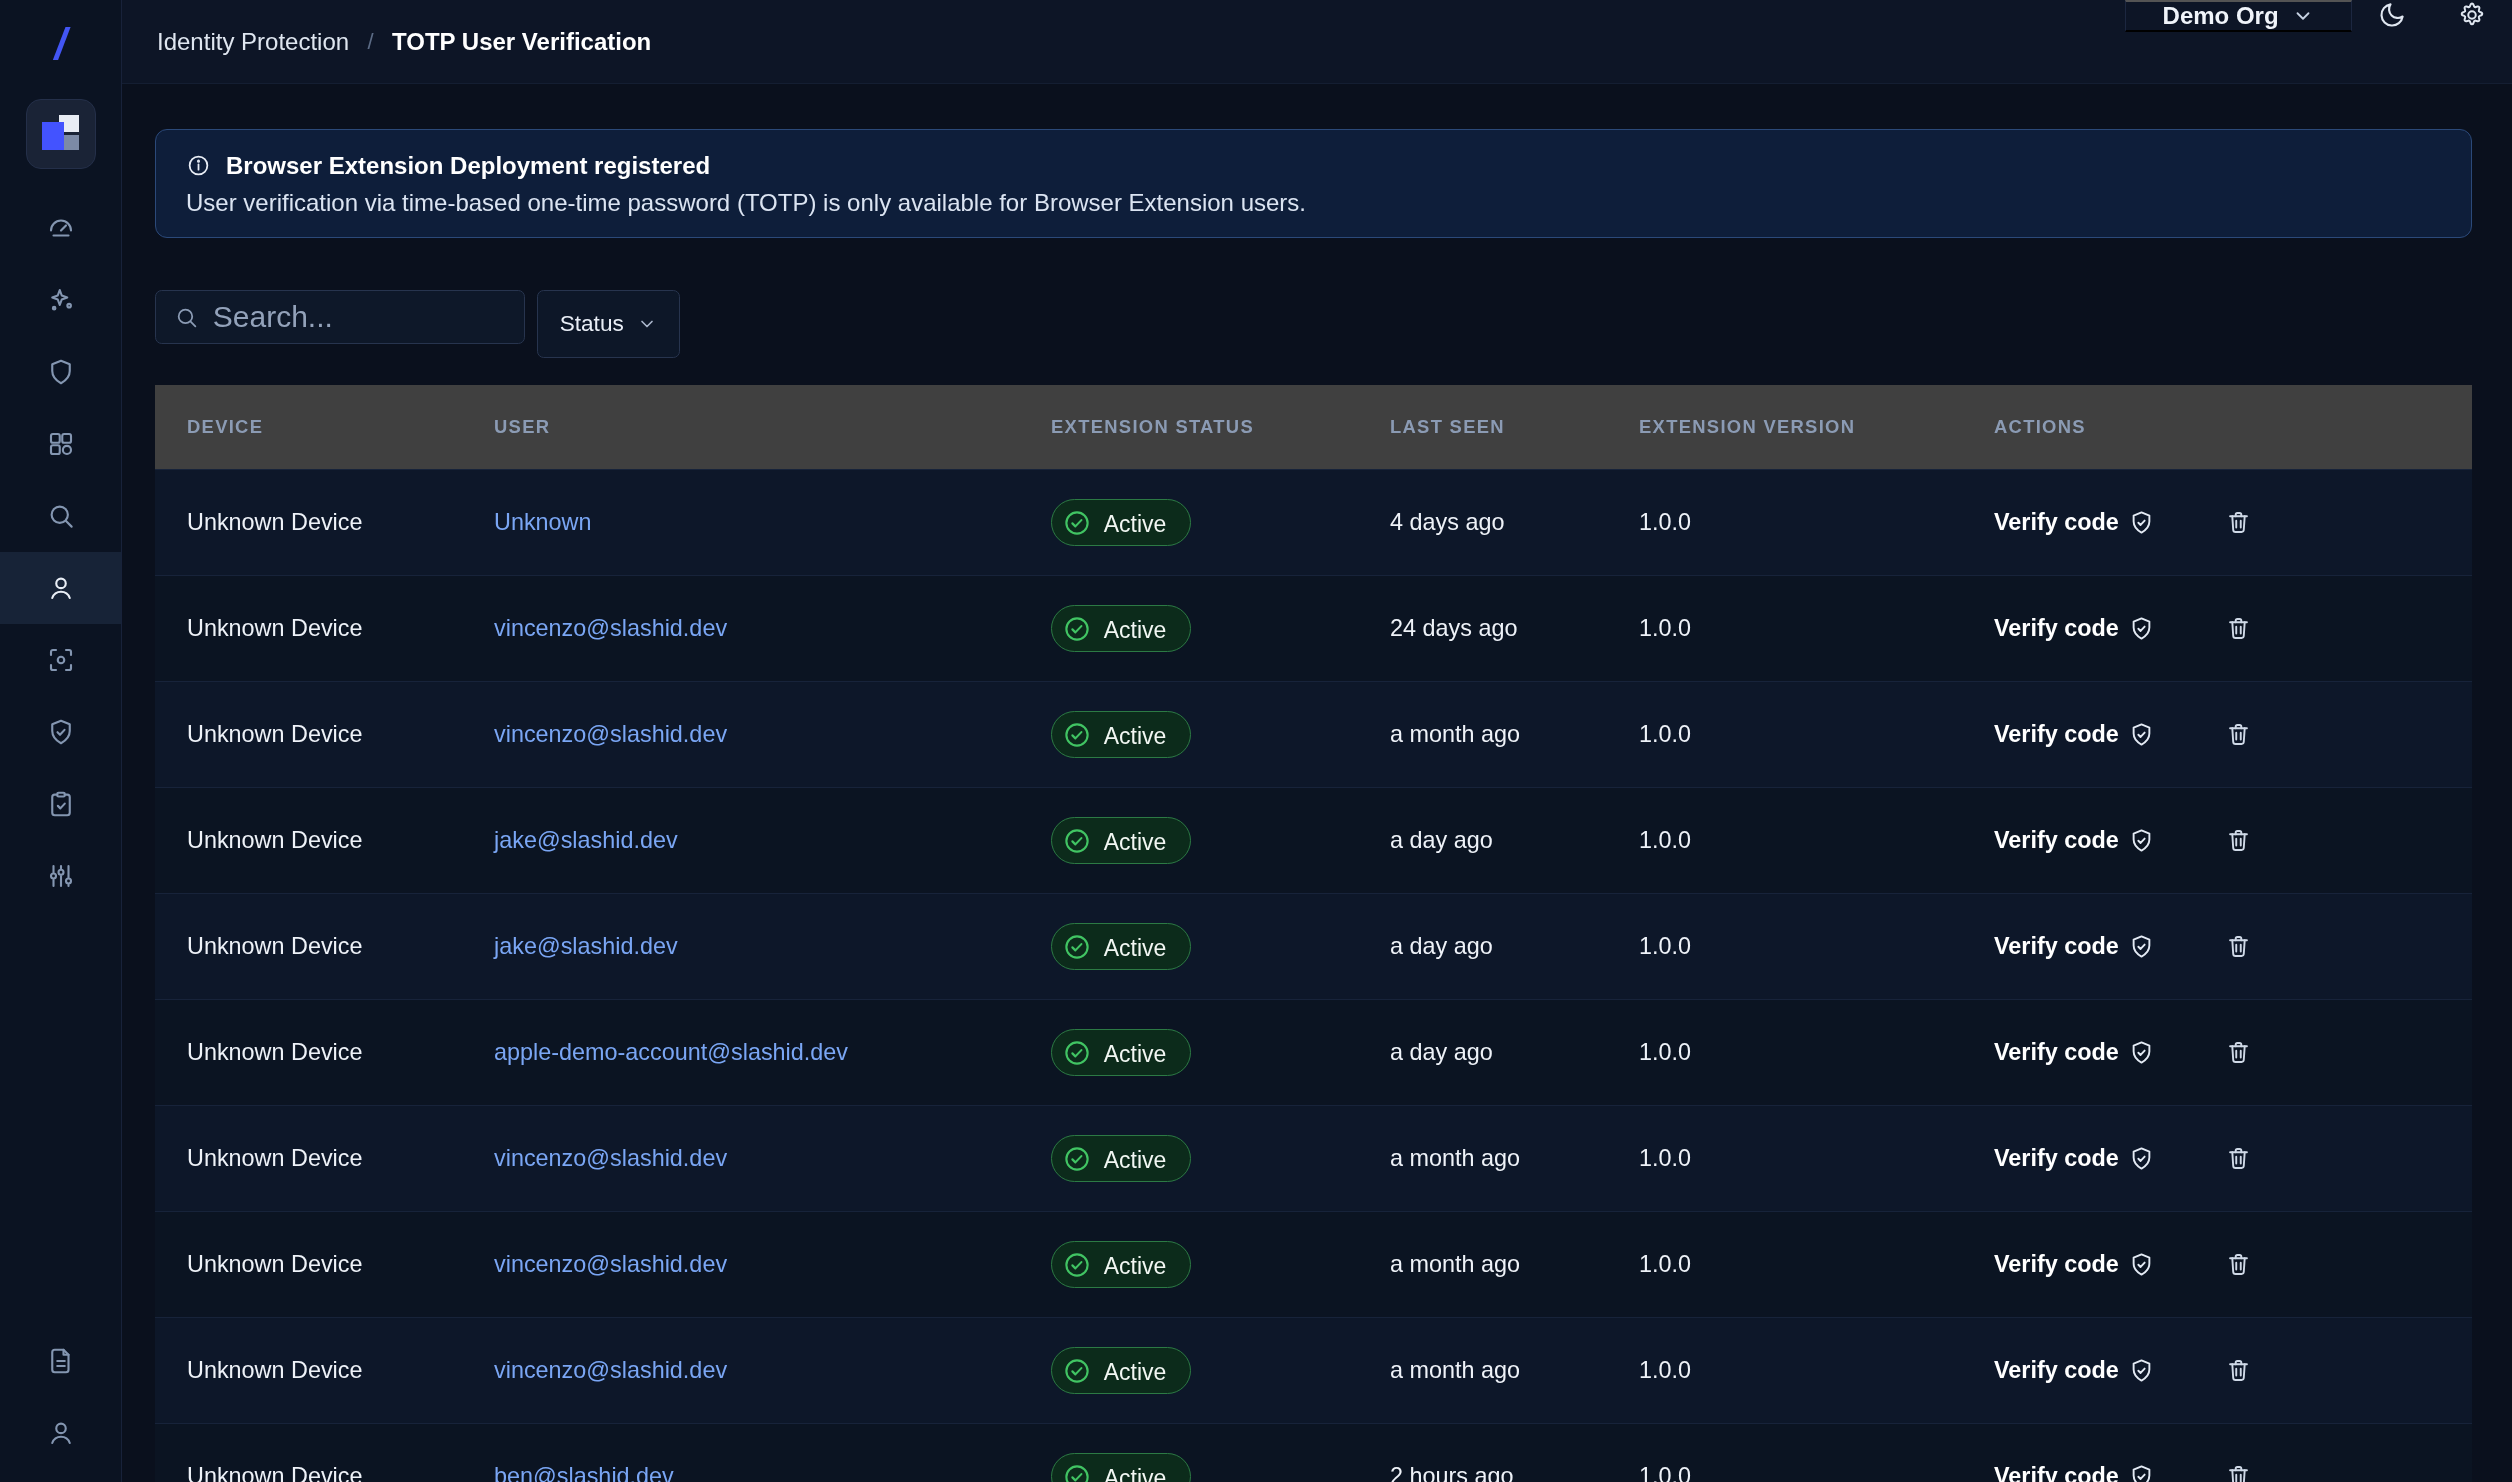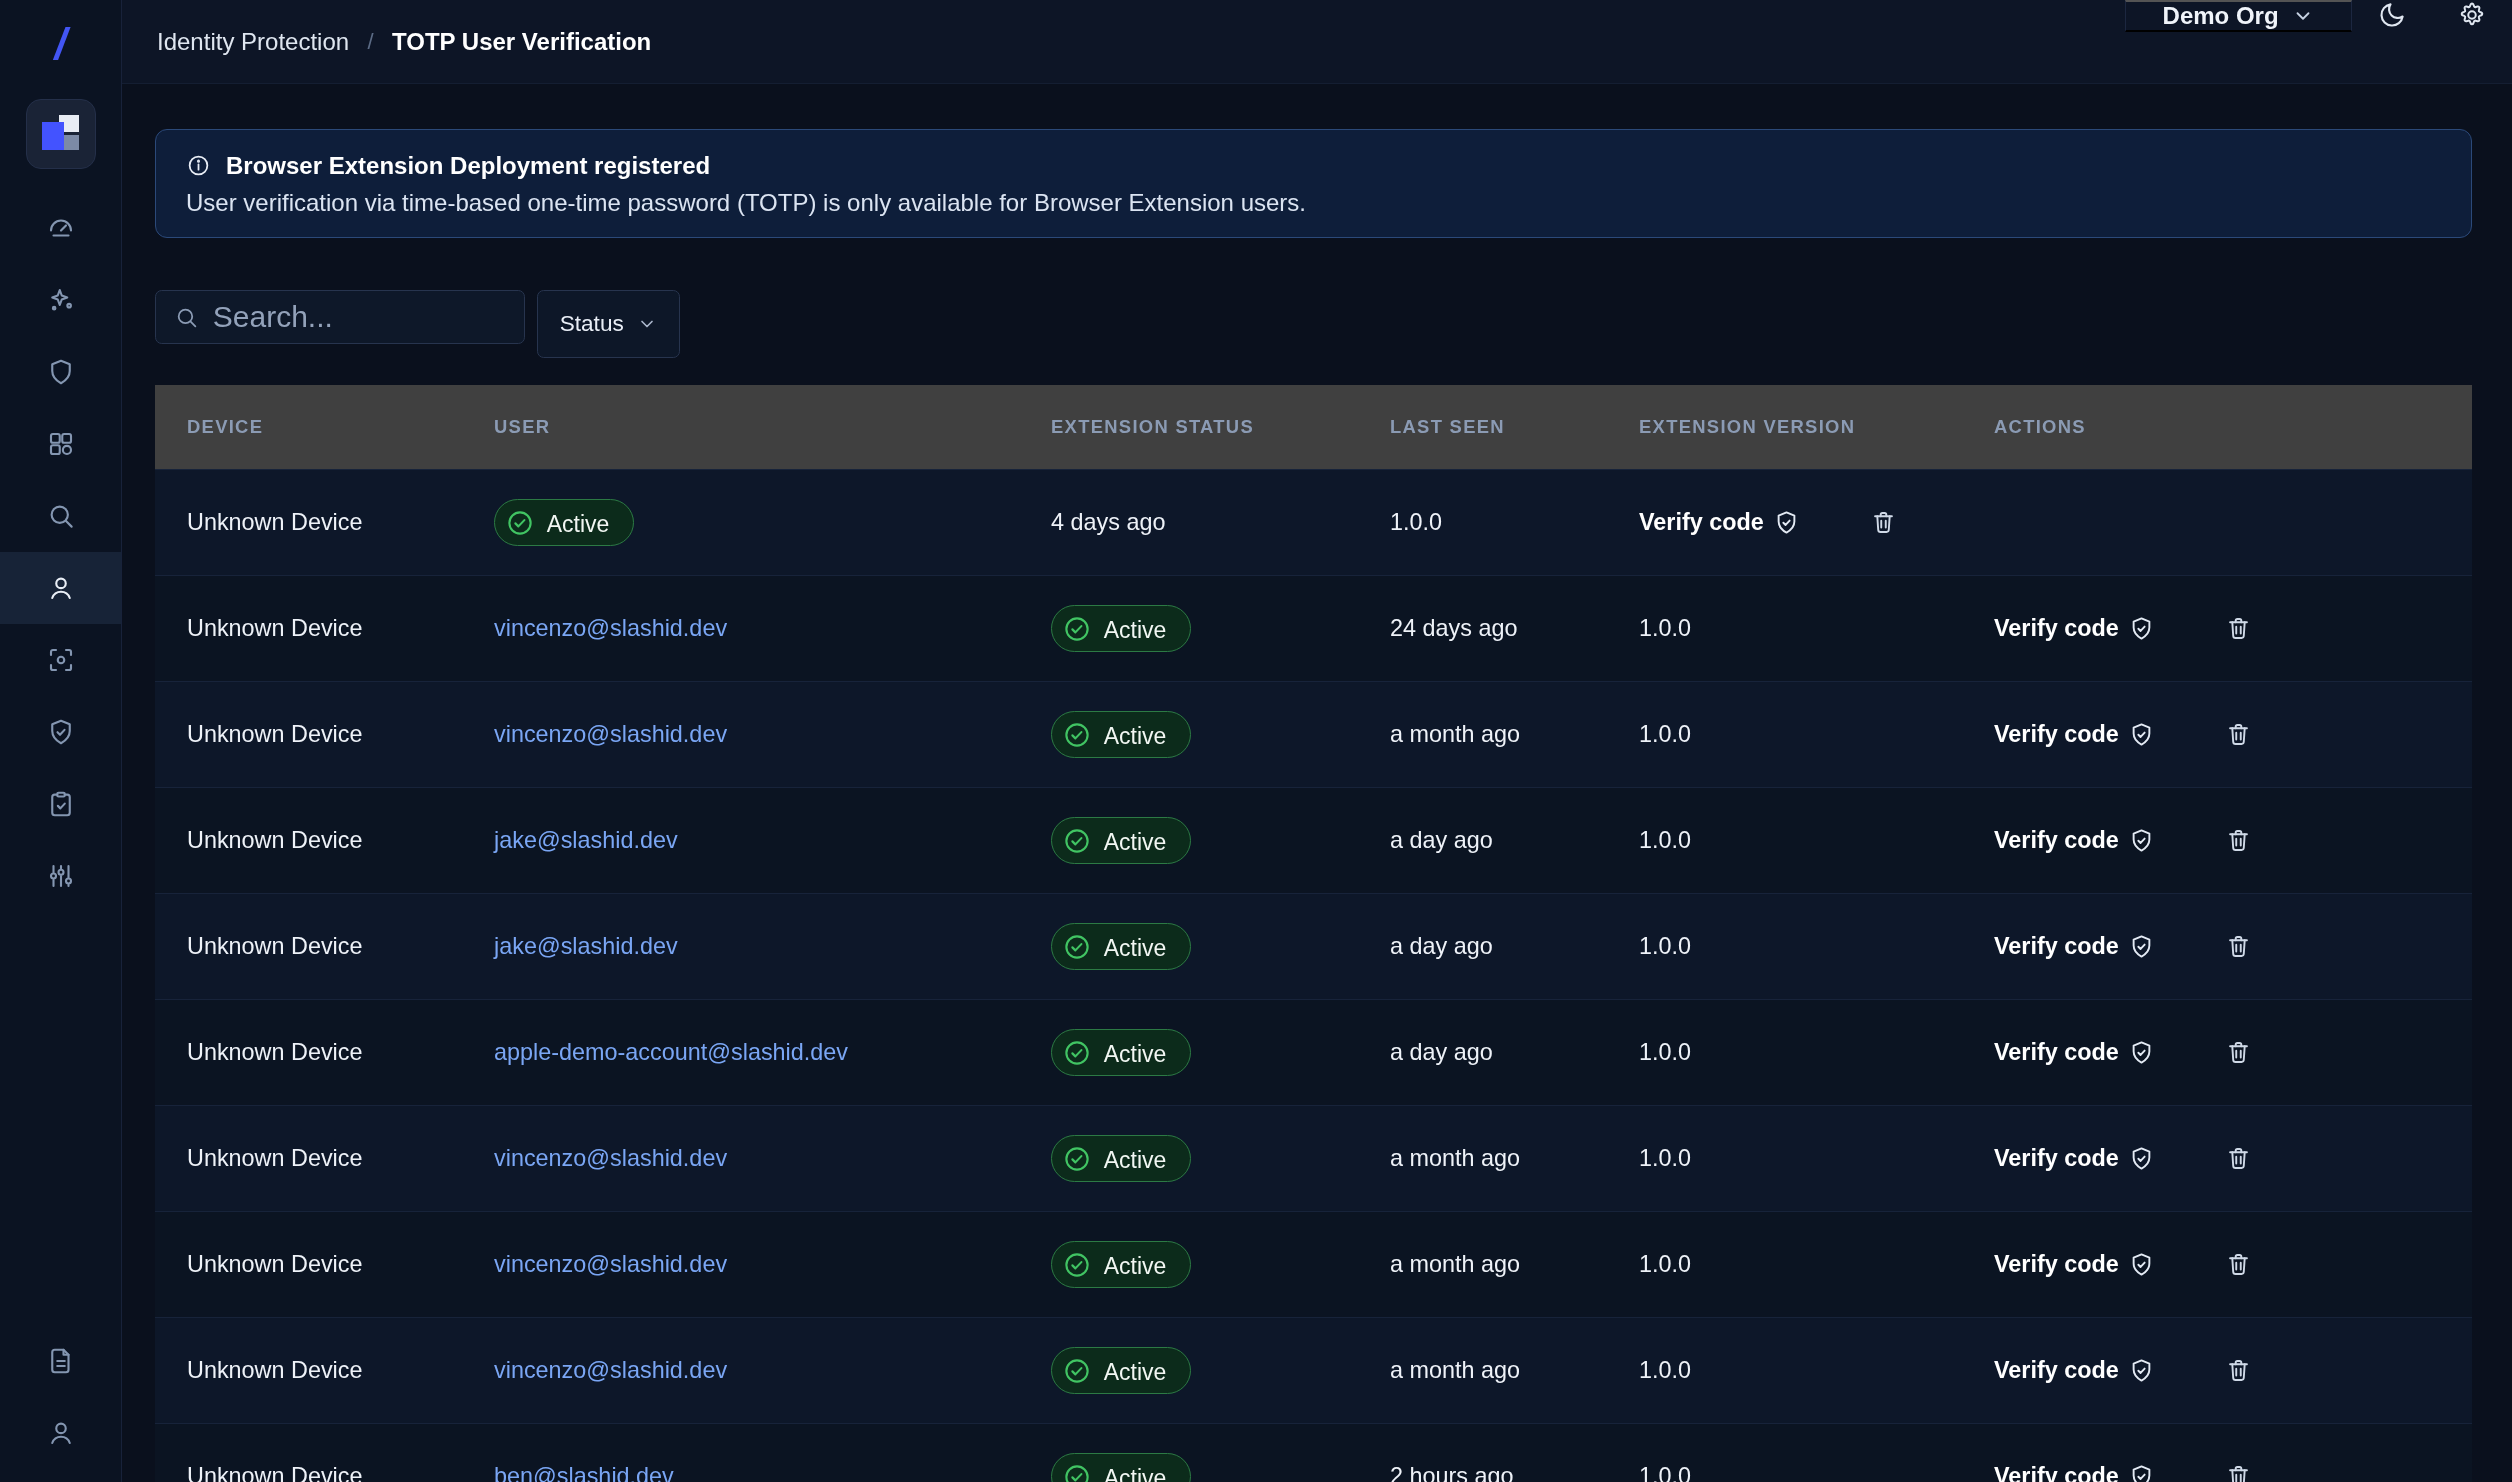--- a/index.html
+++ b/index.html
@@ -295,20 +295,21 @@
         <div class="th">Device</div>
         <div class="th">User</div>
         <div class="th">Extension status</div>
         <div class="th">Last seen</div>
         <div class="th">Extension version</div>
         <div class="th">Actions</div>
       </div>
       <div class="tbody">
   <div class="trow">
     <div class="td">Unknown Device</div>
+    <div class="td"><a class="user-link">Unknown</a></div>
     <div class="td">
       <span class="pill">
         <svg viewBox="0 0 24 24" fill="none" stroke="currentColor" stroke-width="1.7" stroke-linecap="round" stroke-linejoin="round">
                   <circle cx="12" cy="12" r="8.5"></circle>
                   <path d="M8.3 12.3l2.4 2.4 4.8-5"></path>
                 </svg>
         <span>Active</span>
       </span>
     </div>
     <div class="td">4 days ago</div>

